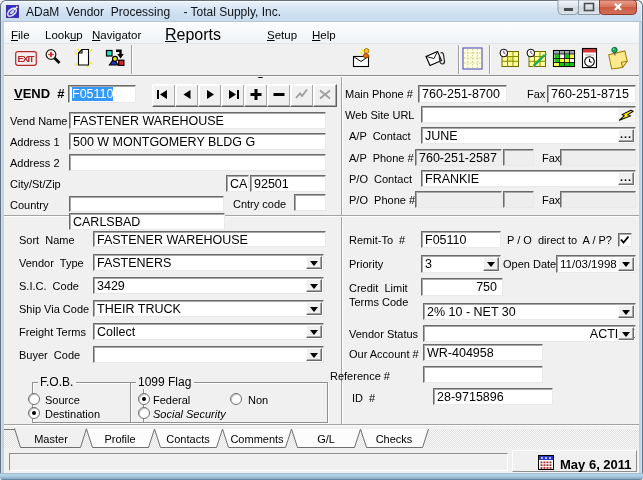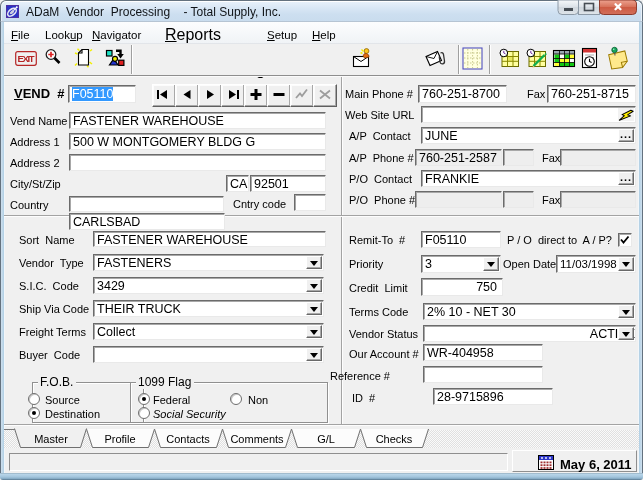--- a/index.html
+++ b/index.html
@@ -287,21 +287,21 @@
 <div class="lbl" style="left:507px;top:233px;">P / O  direct to  A / P?</div>
 <div class="in" style="left:618px;top:233px;width:14px;height:14px;padding:0;"><svg width="12" height="12">
       <path d="M2 5.5 L4.5 8.5 L9.5 2.5" fill="none" stroke="#000" stroke-width="1.8"></path>
     </svg></div>
 <div class="lbl" style="left:349px;top:257px;">Priority</div>
 <div class="in" style="left:421px;top:255px;width:80px;height:18px;">3<div class="cbtn"><div class="tri"></div></div></div>
 <div class="lbl" style="left:503px;top:257px;">Open Date</div>
 <div class="in" style="left:556px;top:255px;width:80px;height:18px;font-size:11.5px;">11/03/1998<div class="cbtn"><div class="tri"></div></div></div>
 <div class="lbl" style="left:349px;top:281px;">Credit  Limit</div>
 <div class="in" style="left:421px;top:278px;width:82px;height:18px;text-align:right;padding-right:5px;">750</div>
-<div class="lbl" style="left:349px;top:305px;text-align:right;">Terms Code</div>
+<div class="lbl" style="left:349px;top:295px;text-align:right;">Terms Code</div>
 <div class="in" style="left:423px;top:303px;width:213px;height:17px;">2% 10 - NET 30<div class="cbtn"><div class="tri"></div></div></div>
 <div class="lbl" style="left:349px;top:327px;">Vendor Status</div>
 <div class="in" style="left:423px;top:325px;width:213px;height:17px;text-align:right;">ACTIVE<div class="cbtn"><div class="tri"></div></div></div>
 <div class="lbl" style="left:349px;top:347px;">Our Account #</div>
 <div class="in" style="left:423px;top:344px;width:120px;height:17px;">WR-404958</div>
 <div class="lbl" style="left:330px;top:369px;">Reference #</div>
 <div class="in" style="left:423px;top:366px;width:120px;height:17px;"></div>
 <div class="lbl" style="left:352px;top:391px;">ID  #</div>
 <div class="in" style="left:423px;top:388px;width:120px;height:17px;margin-left:10px;">28-9715896</div>
 

